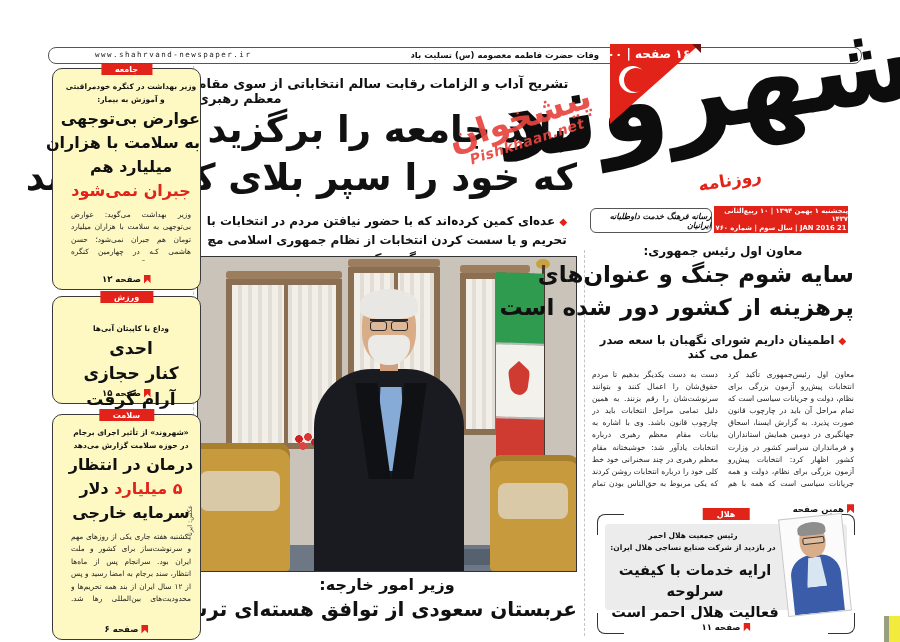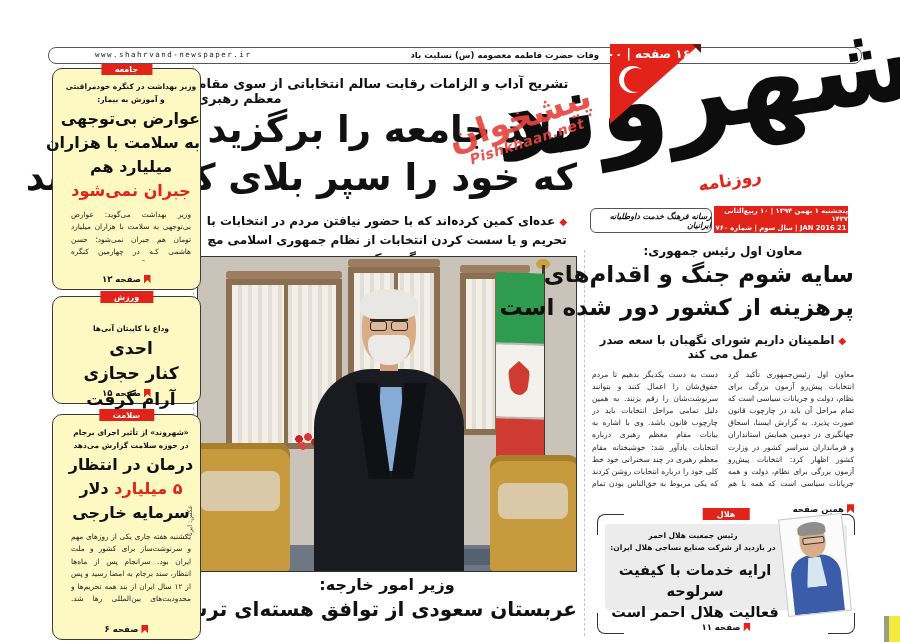--- a/index.html
+++ b/index.html
@@ -203,21 +203,21 @@
   </div>
   <div id="pcredit" class="abs rtl">عکس: ایرنا</div>
 
   <div id="caption" class="abs rtl">
     <div class="kick">وزیر امور خارجه:</div>
     <div class="h">عربستان سعودی از توافق هسته‌ای ترسیده است</div>
   </div>
 
   <div id="vp" class="abs rtl">
     <div class="kick">معاون اول رئیس جمهوری:</div>
-    <div class="h2">سایه شوم جنگ و اقدام‌های</div>
+    <div class="h2">سایه شوم جنگ و عنوان‌های</div>
     <div class="h2">پرهزینه از کشور دور شده است</div>
     <div class="sub"><span class="dia">◆</span> <span>اطمینان داریم شورای نگهبان با سعه صدر عمل می کند</span></div>
     <div class="body">معاون اول رئیس‌جمهوری تأکید کرد انتخابات پیش‌رو آزمون بزرگی برای نظام، دولت و جریانات سیاسی است که تمام مراحل آن باید در چارچوب قانون صورت پذیرد. به گزارش ایسنا، اسحاق جهانگیری در دومین همایش استانداران و فرمانداران سراسر کشور در وزارت کشور اظهار کرد: انتخابات پیش‌رو آزمون بزرگی برای نظام، دولت و همه جریانات سیاسی است که همه با هم دست به دست یکدیگر بدهیم تا مردم حقوق‌شان را اعمال کنند و بتوانند سرنوشت‌شان را رقم بزنند. به همین دلیل تمامی مراحل انتخابات باید در چارچوب قانون باشد. وی با اشاره به بیانات مقام معظم رهبری درباره انتخابات یادآور شد: خوشبختانه مقام معظم رهبری در چند سخنرانی خود خط کلی خود را درباره انتخابات روشن کردند که یکی مربوط به حق‌الناس بودن تمام مراحل انتخابات است. استانداران و فرمانداران علاوه بر این که باید از این حق‌الناس بودن با وظیفه‌ای که دارند دفاع کنند از نظر شرعی هم باید به این مسأله دقت داشته باشند. رهبر معظم انقلاب در تکمله صحبت‌هایشان درباره حق‌الناس بودن فرمودند که نباید صلاحیت کسی بدون جهت تأیید یا رد شود و در هر دو سمت حق‌الناس وجود دارد. معاون رئیس‌جمهوری با بیان این که انتخابات سرنوشت کشور را رقم می‌زند عنوان کرد: ما در منطقه‌ای پر از بحران هستیم و برخی از همسایه‌های ما دچار اختلافات عجیب و مدیریت‌های نابالغی هستند که تصمیم‌های نابخردانه می‌گیرند. پس نیاز است که یک بار دیگر اقتدار و امنیت ایران را انسجام بدهیم و انتخاباتی تمیز برگزار کنیم.</div>
     <div class="pagemark rtl pm" style="width:70px;">
       <span class="flagico"></span>
       <span>همین صفحه</span>
     </div>
   </div>
 
   <div id="helal" class="abs rtl">

